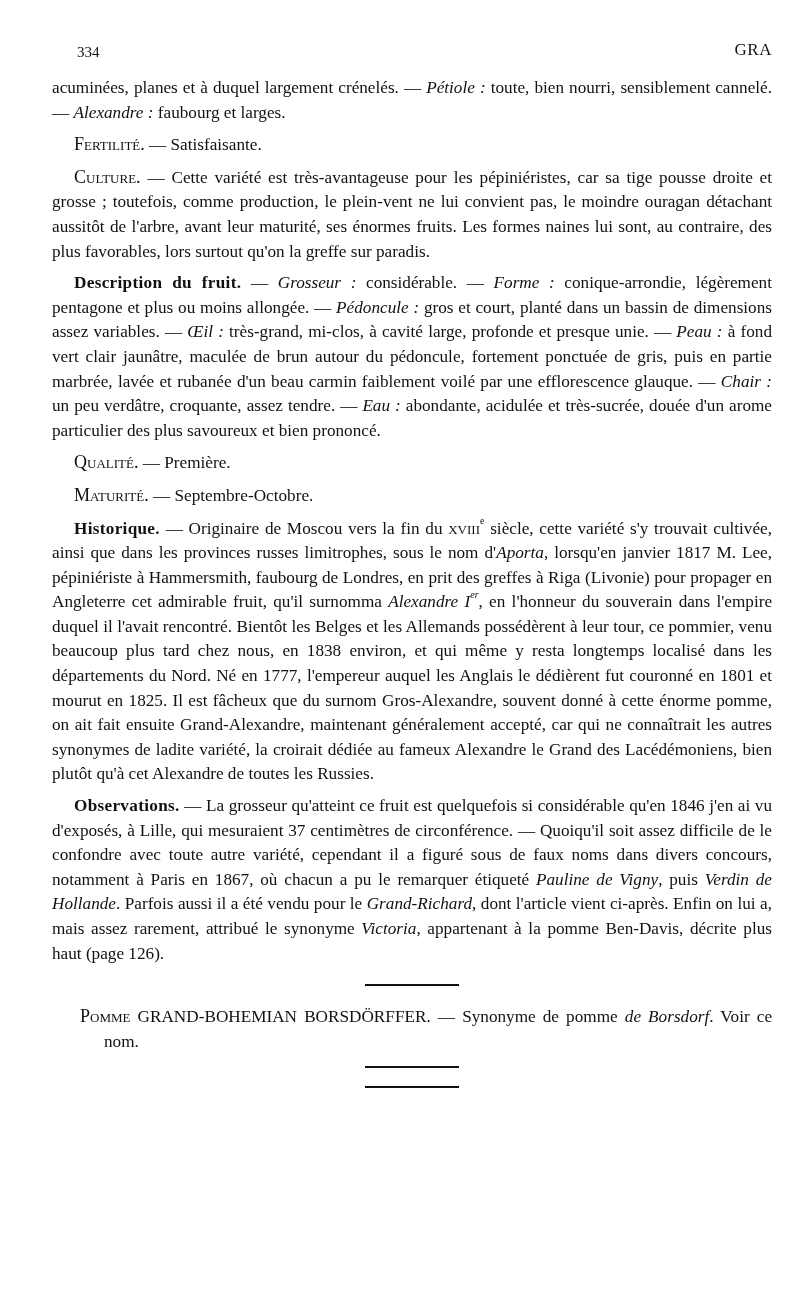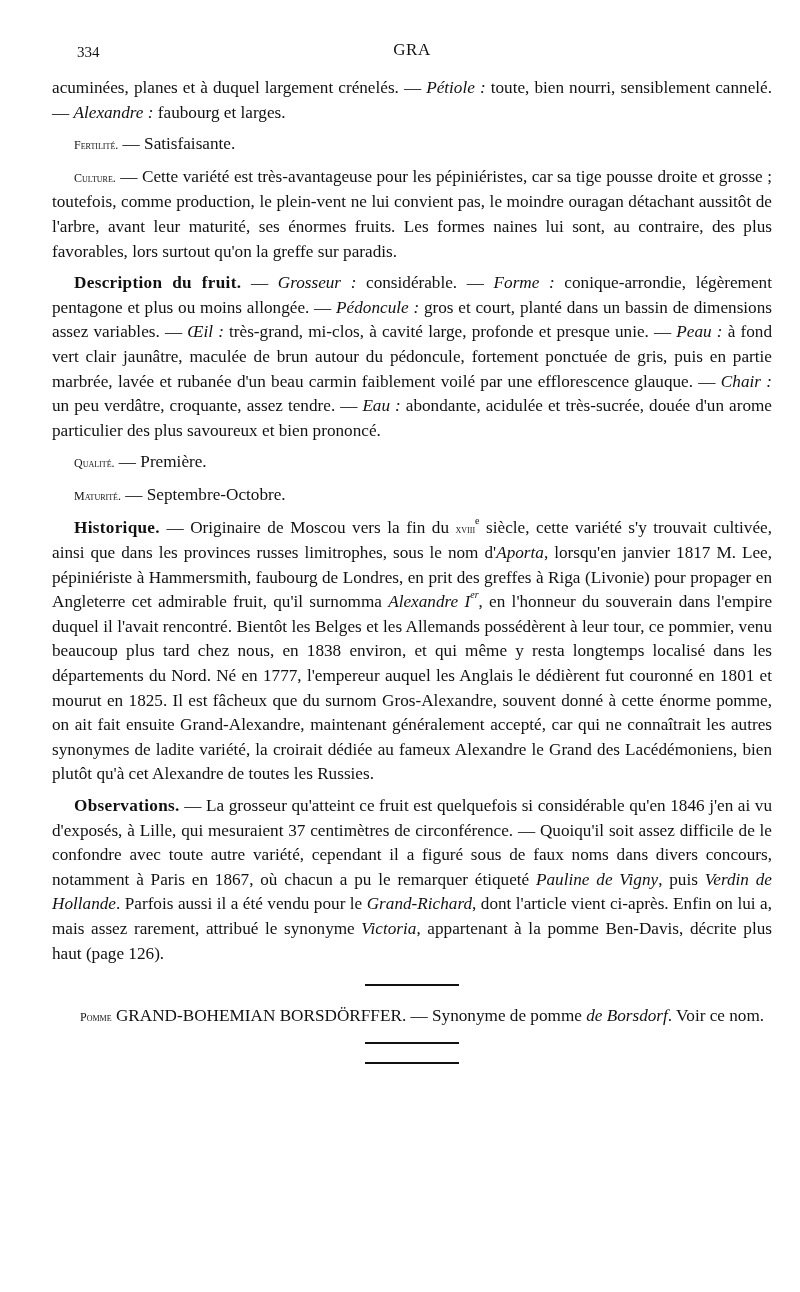--- a/index.html
+++ b/index.html
@@ -1,23 +1,23 @@
 <!DOCTYPE html>
 <html><head>
 <meta charset="utf-8">
 <style>
   html, body { margin: 0; padding: 0; background: #ffffff; }
   body { width: 800px; height: 1292px; position: relative; overflow: hidden; color: #111; }
   .page { position: absolute; left: 52px; top: 36px; width: 720px; font-family: "Liberation Serif", "DejaVu Serif", serif; font-size: 17.2px; line-height: 24.6px; }
   .running-head { position: relative; height: 28px; margin-bottom: 12px; }
   .page-number { position: absolute; left: 0; top: 4px; font-size: 15px; margin-left: 25px; }
-  .head-word { position: absolute; left: 0; right: 0; top: 2px; text-align: center; font-size: 17px; letter-spacing: 0.5px; }
+  .head-word { position: absolute; left: 0; right: 0; top: 2px; text-align: right; font-size: 17px; letter-spacing: 0.5px; }
   p { margin: 0 0 7px 0; text-align: justify; }
   p.indent { text-indent: 22px; }
-  .sc { font-variant: small-caps; font-size: 12px; }
+  .sc { font-variant: small-caps; font-size: 18px; }
   .bold { font-weight: bold; letter-spacing: 0.3px; }
   .it { font-style: italic; font-family: Liberation Serif, serif; }
   .rule { width: 94px; height: 2px; background: #111; margin: 18px auto 18px auto; }
   .synonym { padding-left: 52px; text-indent: -24px; margin-left: 0; }
   sup { font-size: 10px; vertical-align: top; line-height: 10px; }
 </style>
 </head>
 <body>
 
 <div class="page">

